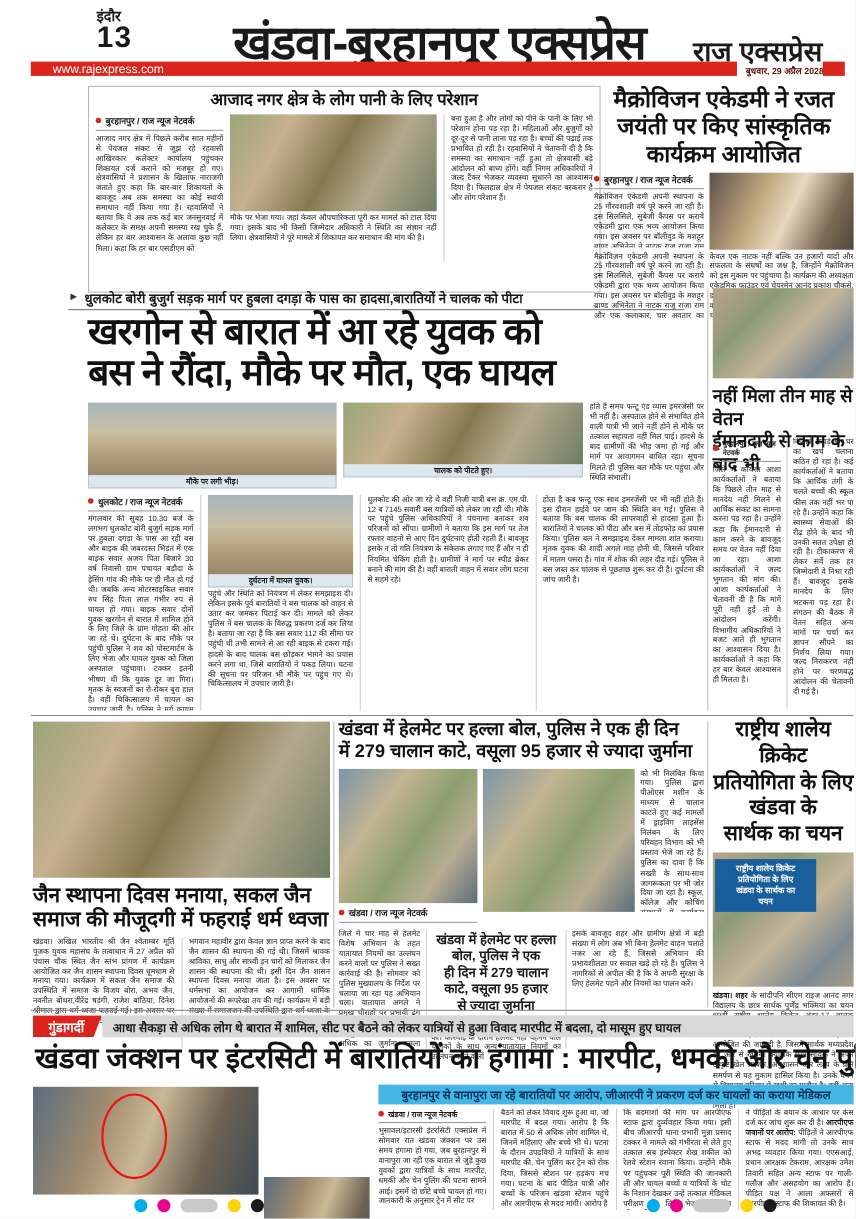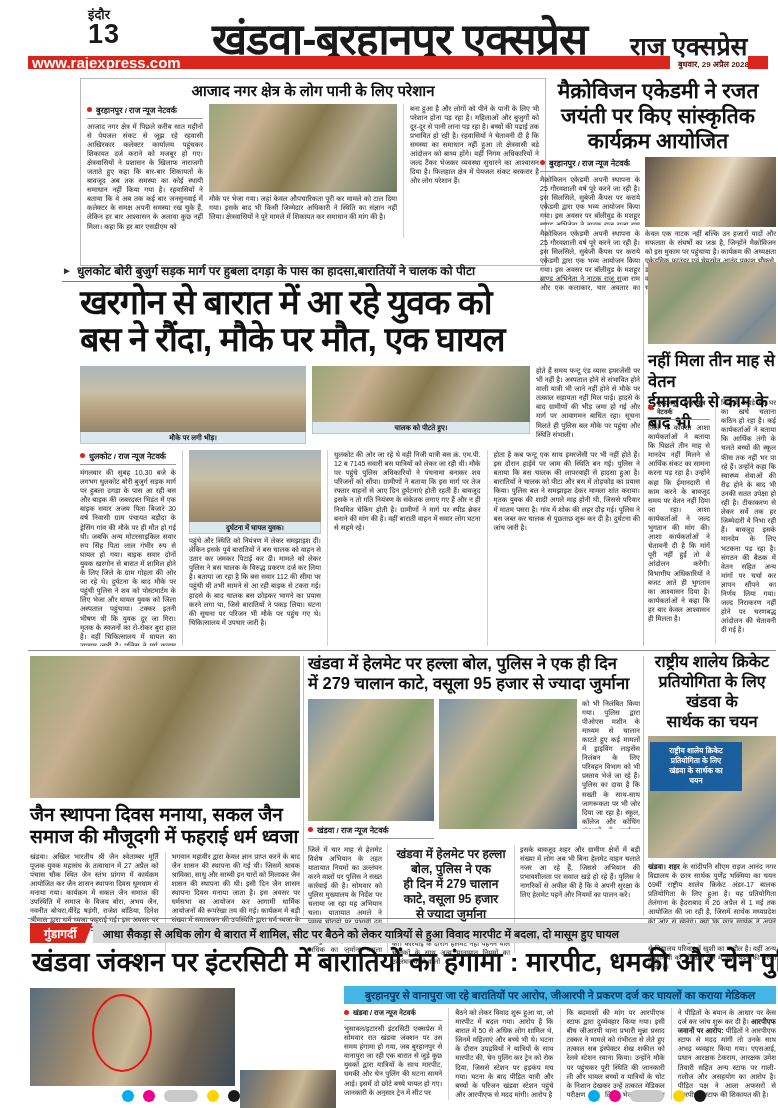--- a/index.html
+++ b/index.html
@@ -6,21 +6,21 @@
   .page{position:relative;width:778px;height:1108px;background:#ffffff;overflow:hidden;
         font-family:"Liberation Sans", sans-serif;color:#1a1a1a;}
   .abs{position:absolute;}
   
   .edition{font-weight:bold;line-height:1;}
   .edition .city{font-size:13px;}
   .edition .pageno{font-size:27px;letter-spacing:1px;}
   .main-title{font-size:43px;font-weight:800;letter-spacing:-1px;white-space:nowrap;}
   .brand{font-size:25px;font-weight:800;white-space:nowrap;}
   .redbar{background:#d9251c;height:13px;display:flex;align-items:center;}
-  .redbar .site{color:#fff;font-size:15px;font-weight:bold;padding-left:4px;}
+  .redbar .site{color:#fff;font-size:11px;font-weight:normal;padding-left:20px;}
   .datetxt{font-size:8px;font-weight:bold;color:#5a1008;}
   .redsquare{background:#d9251c;width:20px;height:13px;}
   
   .box{border:1px solid #b9b9b9;}
   .hl{font-weight:800;color:#111;}
   .byline{display:flex;align-items:center;gap:4px;font-size:8px;font-weight:bold;
           border-bottom:1px solid #999;padding-bottom:3px;margin-bottom:3px;}
   .byline .dot{width:5px;height:5px;border-radius:50%;background:#d9251c;flex:0 0 auto;}
   .body-txt{font-size:7px;line-height:1.3;text-align:justify;}
   .photo{position:relative;background:
@@ -201,21 +201,21 @@
           <div>से ज्यादा जुर्माना</div>
         </div>
         <div class="body-txt" style="margin-top:2px;height:40px;overflow:hidden;">यातायात पुलिस ने संयुक्त रूप से यह कार्रवाई की। कार्रवाई के दौरान हेलमेट नहीं पहनने वाले चालकों के साथ अन्य यातायात नियमों का उल्लंघन करने वालों</div>
       </div>
       <div class="body-txt" style="flex:1;overflow:hidden;">इसके बावजूद शहर और ग्रामीण क्षेत्रों में बड़ी संख्या में लोग अब भी बिना हेलमेट वाहन चलाते नजर आ रहे हैं, जिससे अभियान की प्रभावशीलता पर सवाल खड़े हो रहे हैं। पुलिस ने नागरिकों से अपील की है कि वे अपनी सुरक्षा के लिए हेलमेट पहनें और नियमों का पालन करें।</div>
     </div>
   </div>
 
   <div class="abs rule-v" style="left:643px;top:656px;height:260px;"></div>
   <div class="abs" style="left:648px;top:652px;width:128px;">
-    <div class="hl" style="font-size:16px;line-height:1.25;text-align:center;">
+    <div class="hl" style="font-size:19px;line-height:1.25;text-align:center;">
       <div>राष्ट्रीय शालेय क्रिकेट</div>
       <div>प्रतियोगिता के लिए खंडवा के</div>
       <div>सार्थक का चयन</div>
     </div>
     <div class="photo" style="height:122px;margin-top:4px;">
       <div class="overlay-blue">राष्ट्रीय शालेय क्रिकेट प्रतियोगिता के लिए खंडवा के सार्थक का चयन</div>
     </div>
     <div class="body-txt" style="margin-top:4px;height:110px;overflow:hidden;">
       <span class="dateline">खंडवा। शहर</span>
       <span>के सांदीपनि सीएम राइज आनंद नगर विद्यालय के छात्र सार्थक पुर्णेंद्र भक्मिया का चयन 69वीं राष्ट्रीय शालेय क्रिकेट अंडर-17 बालक प्रतियोगिता के लिए हुआ है। यह प्रतियोगिता तेलंगाना के हैदराबाद में 26 अप्रैल से 1 मई तक आयोजित की जा रही है, जिसमें सार्थक मध्यप्रदेश की ओर से खेलेंगे। क्यों कि छात्र सार्थक ने अपने उत्कृष्ट खेल प्रदर्शन, अनुशासन और लक्ष्य के प्रति समर्पण से यह मुकाम हासिल किया है। उनके चयन से विद्यालय परिवार में खुशी का माहौल है। वहीं अन्य विद्यार्थियों को भी खेल क्षेत्र में आगे बढ़ने की प्रेरणा मिली है।</span>

